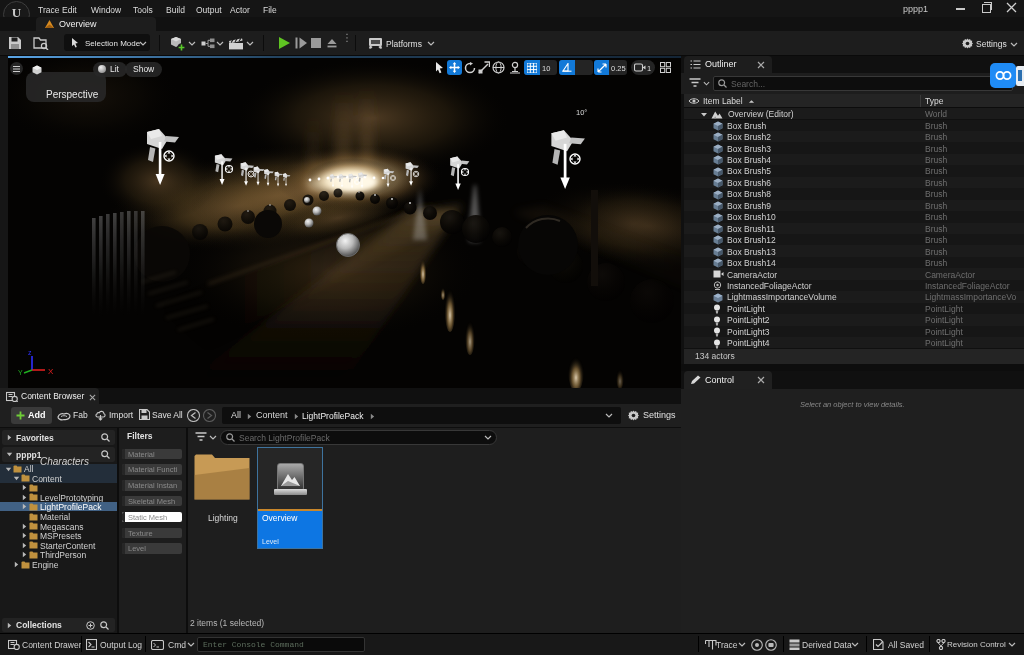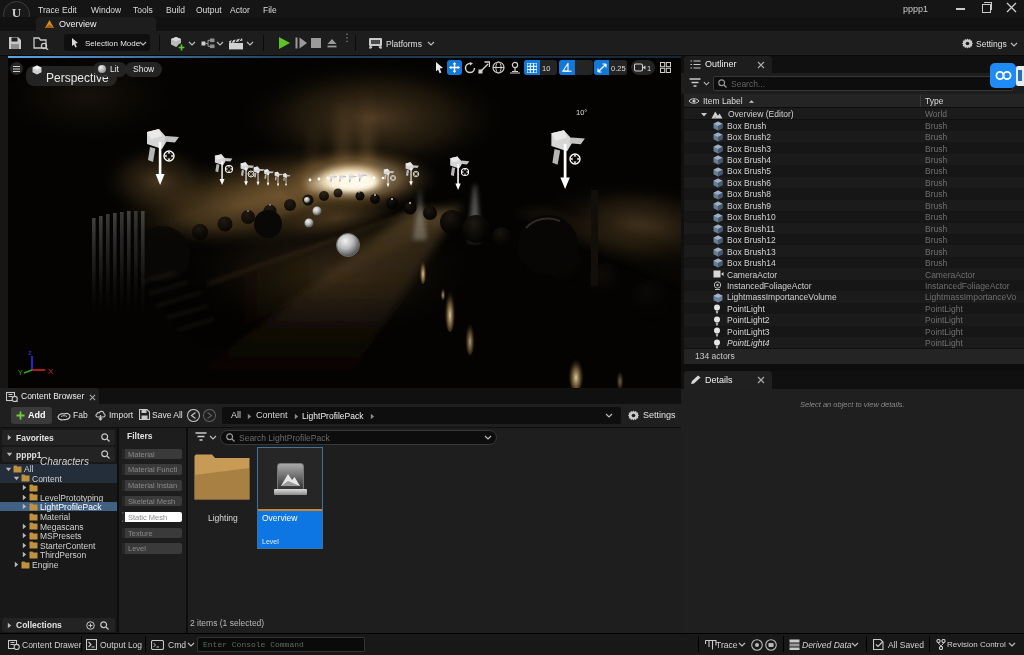--- a/index.html
+++ b/index.html
@@ -361,21 +361,21 @@
         <path d="M 24,314 L 37,314" stroke="#e02020" stroke-width="1.6"></path>
         <path d="M 24,314 L 16,317" stroke="#20b020" stroke-width="1.6"></path>
         <text x="40" y="318" font-size="8" fill="#e02020" font-family="Liberation Sans">X</text>
         <text x="10" y="319" font-size="7" fill="#20b020" font-family="Liberation Sans">Y</text>
         <text x="20" y="299" font-size="7" fill="#3030ff" font-family="Liberation Sans">z</text>
       </g>
     </svg>
 
     <div class="abs" style="left:2px;top:6px;width:13px;height:13px;border-radius:50%;background:rgba(42,42,42,.9);"></div>
     <div class="abs" style="left:5px;top:9.5px;width:7px;height:1.2px;background:#ccc;box-shadow:0 2.5px 0 #ccc,0 5px 0 #ccc;"></div>
-    <div class="abs txt" style="left:18px;top:10px;height:15px;border-radius:8px;background:rgba(40,40,40,.88);color:#e8e8e8;font-size:12px;line-height:15px;padding:5px 8px 0 20px;">Perspective</div>
+    <div class="abs txt" style="left:18px;top:16px;height:15px;border-radius:8px;background:rgba(40,40,40,.88);color:#e8e8e8;font-size:10px;line-height:15px;padding:15px 8px 0 20px;">Perspective</div>
     <svg class="abs" style="left:24px;top:9px;" width="10" height="10" viewBox="0 0 10 10">
         <path d="M5 0.5 L9.5 2.8 L9.5 7.2 L5 9.5 L0.5 7.2 L0.5 2.8 Z" fill="#d0d0d0"></path>
         <path d="M5 0.5 L9.5 2.8 L5 5 L0.5 2.8 Z" fill="#efefef"></path>
       </svg>
     <div class="abs txt" style="left:85px;top:6px;height:15px;border-radius:8px;background:rgba(40,40,40,.88);color:#e8e8e8;font-size:8.5px;line-height:15px;padding:0 8px 0 17px;">Lit</div>
     <div class="abs" style="left:90px;top:9px;width:8px;height:8px;border-radius:50%;background:radial-gradient(circle at 35% 30%,#efefef,#777);"></div>
     <div class="abs txt" style="left:117px;top:6px;height:15px;border-radius:8px;background:rgba(40,40,40,.88);color:#e8e8e8;font-size:8.5px;line-height:15px;padding:0 8px;">Show</div>
 
     <svg class="abs" style="left:426px;top:5px;" width="11" height="13" viewBox="0 0 11 13">
         <path d="M2 1 L9 7 L5.8 7.6 L7.4 11.4 L5.6 12.2 L4 8.4 L2 10.4 Z" fill="#e8e8e8"></path>
@@ -637,31 +637,31 @@
         <circle cx="4" cy="3.5" r="3" fill="#e4e4e4"></circle>
         <path d="M2.7 6.5 L5.3 6.5 L4.9 9.5 L3.1 9.5 Z" fill="#a9a9a9"></path>
       </svg>
   <div class="abs txt" style="left:727px;top:326.7px;font-size:8.5px;color:#d2d2d2;">PointLight3</div>
   <div class="abs txt" style="left:925px;top:326.7px;font-size:8.5px;color:#6f6f6f;">PointLight</div>
   <div class="abs" style="left:684px;top:337.0px;width:340px;height:11.45px;background:#1b1b1b;"></div>
   <svg class="abs" style="left:713px;top:338.5px;" width="8" height="10" viewBox="0 0 8 10">
         <circle cx="4" cy="3.5" r="3" fill="#e4e4e4"></circle>
         <path d="M2.7 6.5 L5.3 6.5 L4.9 9.5 L3.1 9.5 Z" fill="#a9a9a9"></path>
       </svg>
-  <div class="abs txt" style="left:727px;top:338.2px;font-size:8.5px;color:#d2d2d2;font-style:italic;">PointLight4</div>
+  <div class="abs txt" style="left:727px;top:338.2px;font-size:8.5px;color:#d2d2d2;">PointLight4</div>
   <div class="abs txt" style="left:925px;top:338.2px;font-size:8.5px;color:#6f6f6f;">PointLight</div>
   <div class="abs" style="left:684px;top:348.5px;width:340px;height:15px;background:#242424;"></div>
   <div class="abs txt" style="left:695px;top:351px;font-size:8.5px;color:#c9c9c9;">134 actors</div>
   <div class="abs" style="left:681px;top:363.5px;width:343px;height:8px;background:#0d0d0d;"></div>
   <div class="abs" style="left:681px;top:371px;width:343px;height:18px;background:#101010;"></div>
   <div class="abs" style="left:684px;top:371px;width:88px;height:18px;background:#202020;border-radius:4px 4px 0 0;"></div>
   <svg class="abs" style="left:690px;top:375px;" width="11" height="10" viewBox="0 0 11 10">
         <path d="M1 9 L2 6 L8 0.5 L10.5 2.5 L4 8.5 Z" fill="#d8d8d8"></path>
       </svg>
-  <div class="abs txt" style="left:705px;top:375px;font-size:9px;color:#efefef;">Details</div>
+  <div class="abs txt" style="left:705px;top:375px;font-size:9px;color:#efefef;">Control</div>
   <svg class="abs" style="left:757px;top:376px;" width="8" height="8" viewBox="0 0 8 8">
         <path d="M1 1 L7 7 M7 1 L1 7" stroke="#aaa" stroke-width="1.2"></path>
       </svg>
   <div class="abs" style="left:681px;top:389px;width:343px;height:244px;background:#1f1f1f;"></div>
   <div class="abs txt" style="left:800px;top:400px;font-size:7.5px;font-style:italic;color:#888;">Select an object to view details.</div>
   </div>
 
   <div id="cbrowser">
   <div class="abs" style="left:0;top:388px;width:681px;height:245px;background:#1b1b1b;"></div>
   <div class="abs" style="left:0;top:388px;width:681px;height:16px;background:#101010;"></div>
@@ -944,21 +944,21 @@
   <svg class="abs" style="left:765px;top:639px;" width="12" height="12" viewBox="0 0 12 12">
         <circle cx="6" cy="6" r="5.3" fill="none" stroke="#b9b9b9" stroke-width="1.1"></circle>
         <rect x="3.4" y="4" width="5.2" height="4" rx="1" fill="#b9b9b9"></rect>
       </svg>
   <div class="abs" style="left:783px;top:636px;width:1px;height:16px;background:#000;"></div>
   <svg class="abs" style="left:789px;top:639px;" width="11" height="11" viewBox="0 0 11 11">
         <rect x="0.5" y="0.5" width="10" height="3" fill="#c9c9c9"></rect>
         <rect x="0.5" y="4.5" width="10" height="3" fill="#9a9a9a"></rect>
         <rect x="0.5" y="8.5" width="10" height="2.5" fill="#c9c9c9"></rect>
       </svg>
-  <div class="abs txt" style="left:802px;top:639.5px;font-size:8.5px;color:#d2d2d2;font-style:italic;">Derived Data</div>
+  <div class="abs txt" style="left:802px;top:639.5px;font-size:8.5px;color:#d2d2d2;">Derived Data</div>
   <svg class="abs" style="left:851px;top:642px;" width="8" height="5" viewBox="0 0 8 5">
         <path d="M1 1 L4 4 L7 1" stroke="#bbb" stroke-width="1.2" fill="none"></path>
       </svg>
   <div class="abs" style="left:866px;top:636px;width:1px;height:16px;background:#000;"></div>
   <svg class="abs" style="left:873px;top:639px;" width="12" height="11" viewBox="0 0 12 11">
         <path d="M0.5 0.5 H7.5 L10 3 V10.5 H0.5 Z" fill="none" stroke="#c9c9c9" stroke-width="1.1"></path>
         <path d="M3 5.5 L5 7.5 L9.5 3" stroke="#c9c9c9" stroke-width="1.2" fill="none"></path>
       </svg>
   <div class="abs txt" style="left:888px;top:639.5px;font-size:8.5px;color:#d2d2d2;">All Saved</div>
   <div class="abs" style="left:929px;top:636px;width:1px;height:16px;background:#000;"></div>

